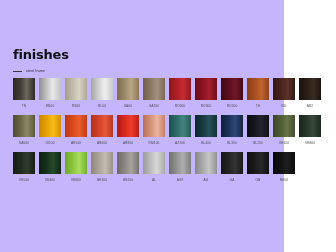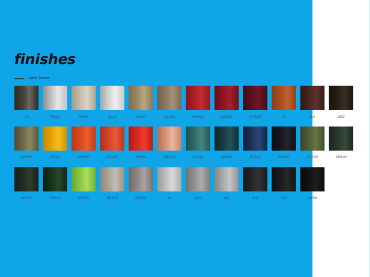--- a/index.html
+++ b/index.html
@@ -14,23 +14,22 @@
     overflow: hidden;
     font-family: "Liberation Sans", "DejaVu Sans", sans-serif;
     color: #1a1a1a;
     -webkit-font-smoothing: antialiased;
   }
 
   .page {
     position: relative;
     width: 284px;
     height: 252px;
-    background: #0ea5e9;
+    background: #c4b5fd;
     box-sizing: border-box;
-    font-style: italic;
   }
 
   
   .header {
     position: absolute;
     left: 13px;
     top: 48px;
     width: 310px;
   }
   .page-title {

